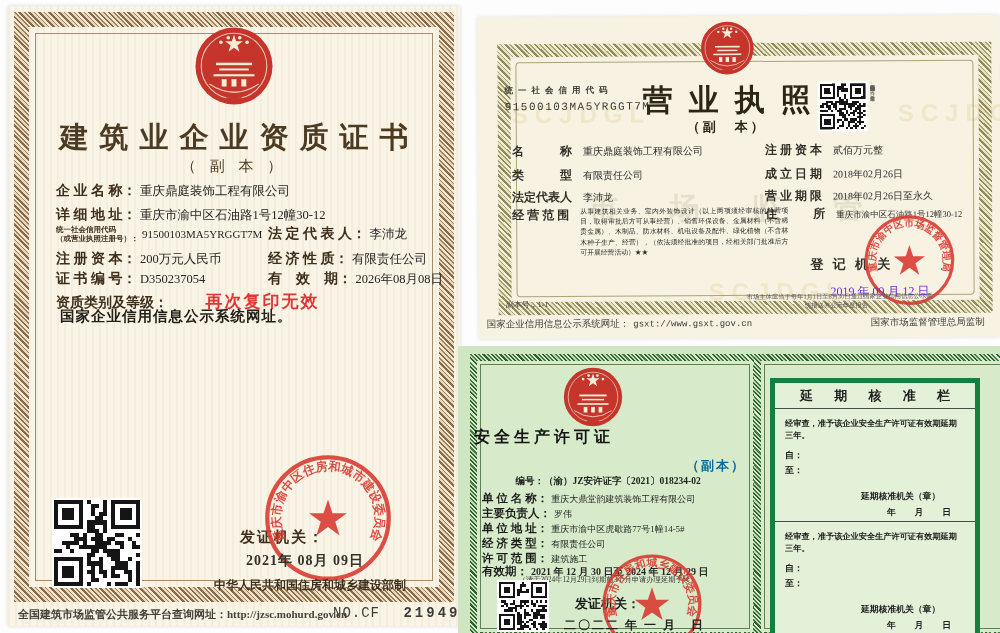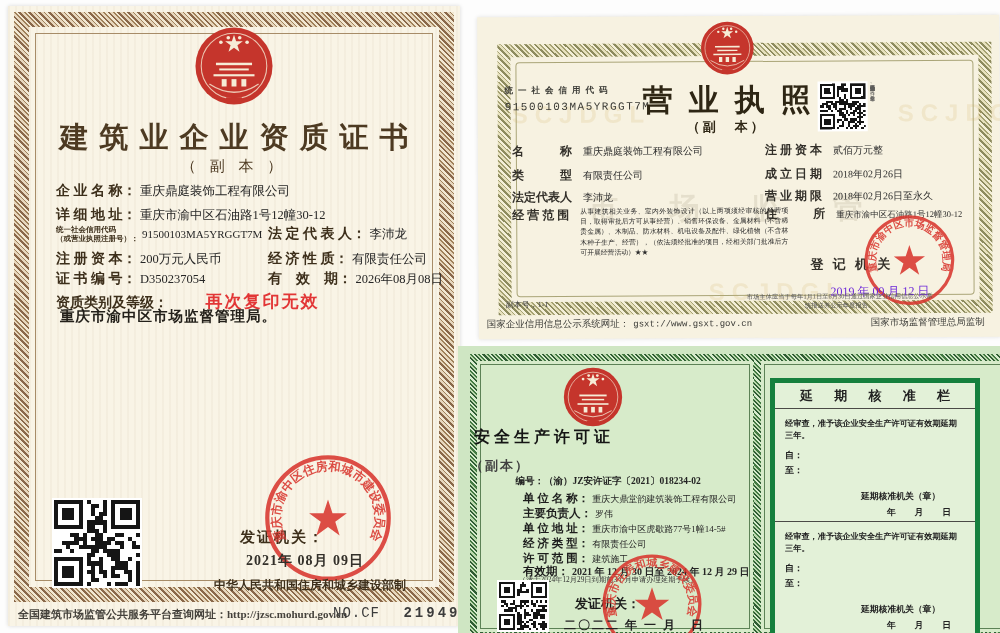--- a/index.html
+++ b/index.html
@@ -62,24 +62,24 @@
 
   
   .cert-safe{left:458px;top:346px;width:542px;height:287px;background:#cfe6c3;}
   .s-panel{position:absolute;top:8px;bottom:-6px;border:7px solid transparent;
     border-image:repeating-linear-gradient(45deg,#2f5c33 0 1.5px,#bcd9ae 1.5px 3px,#437a42 3px 4.5px,#d8ecce 4.5px 6px) 7;
     background:#d7ebca;}
   .s-panel-l{left:12px;width:276px;}
   .s-panel-r{left:296px;width:252px;}
   .s-inline{position:absolute;inset:3px;border:1px solid #5c8256;}
   .s-title{left:0;right:0;top:81px;text-align:left;font-size:16px;font-weight:bold;color:#151515;letter-spacing:4px;text-indent:4px;}
-  .s-sub{left:0;right:0;top:111px;text-align:left;font-size:13px;font-weight:bold;color:#404040;letter-spacing:2px;font-family:Liberation Mono, monospace;}
+  .s-sub{left:0;right:0;top:111px;text-align:right;font-size:13px;font-weight:bold;color:#0369a1;letter-spacing:2px;font-family:Liberation Mono, monospace;}
   .s-num{left:0;right:0;top:129px;text-align:center;font-size:9.5px;font-weight:bold;color:#222;}
   .s-row{position:absolute;left:24px;font-size:11.5px;white-space:nowrap;}
-  .s-row .lab{font-weight:bold;color:#1c1c1c;padding-left:41px;}
+  .s-row .lab{font-weight:bold;color:#1c1c1c;}
   .s-row .val{font-size:9px;color:#262626;margin-left:3px;margin-top:34px;}
   .s-note{left:0;right:0;top:229px;text-align:center;font-size:7.3px;color:#333;}
   .s-issuer{left:117px;top:249px;font-size:13px;font-weight:bold;color:#1c1c1c;}
   .s-idate{left:106px;top:271px;font-size:12px;font-weight:bold;color:#222;letter-spacing:2px;}
   .r-box{position:absolute;left:9px;top:17px;width:200px;height:251px;border:5px solid #15803d;background:#e3f1d8;}
   .r-head{border-bottom:1px solid #4a4a46;text-align:center;font-size:13px;font-weight:bold;
     letter-spacing:9px;text-indent:9px;color:#222;padding:4px 0 3px;}
   .r-sec{position:relative;height:112px;}
   .r-sec.first{border-bottom:1px solid #4a4a46;}
   .r-text{position:absolute;left:10px;top:9px;width:180px;font-size:8.2px;font-weight:bold;color:#222;line-height:1.5;}
@@ -164,21 +164,21 @@
       <span class="q-val">D350237054</span>
       <span class="q-col2">
         <span class="q-lab">有　效　期：</span>
         <span class="q-val">2026年08月08日</span>
       </span>
     </div>
     <div class="q-row" style="top:284px">
       <span class="q-lab">资质类别及等级：</span>
       <span class="q-red" style="margin-left:34px">再次复印无效</span>
     </div>
-    <div class="q-grade">重庆市渝中区市场监督管理局。</div>
+    <div class="q-grade">国家企业信用信息公示系统网址。</div>
 
     <div class="abs qr-box qr" style="left:44px;top:492px;width:86px;height:86px">
         <svg viewBox="0 0 21 21" shape-rendering="crispEdges" style="width:100%;height:100%;display:block">
           <rect width="21" height="21" fill="#fff"></rect>
           <rect x="8" y="0" width="1" height="1" fill="#151515"></rect>
           <rect x="12" y="0" width="1" height="1" fill="#151515"></rect>
           <rect x="9" y="1" width="1" height="1" fill="#151515"></rect>
           <rect x="10" y="1" width="1" height="1" fill="#151515"></rect>
           <rect x="12" y="1" width="1" height="1" fill="#151515"></rect>
           <rect x="9" y="2" width="1" height="1" fill="#151515"></rect>

